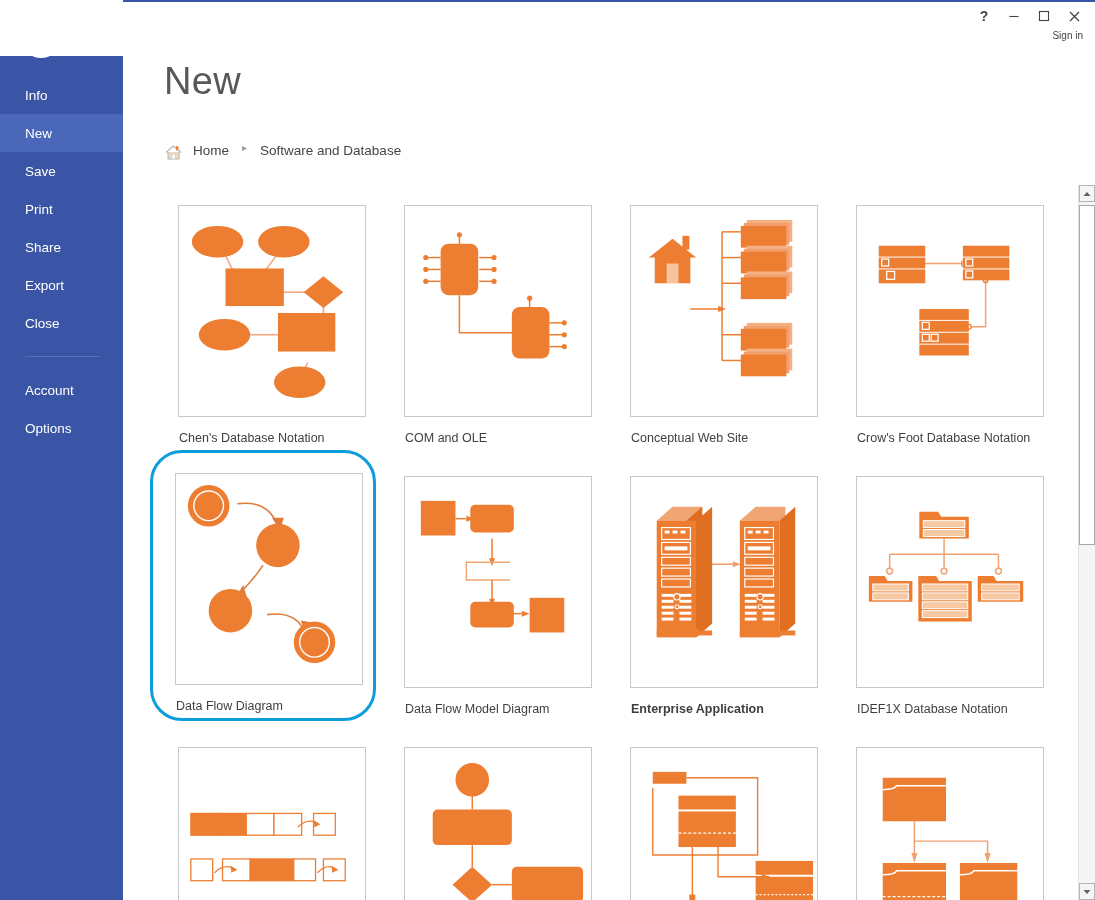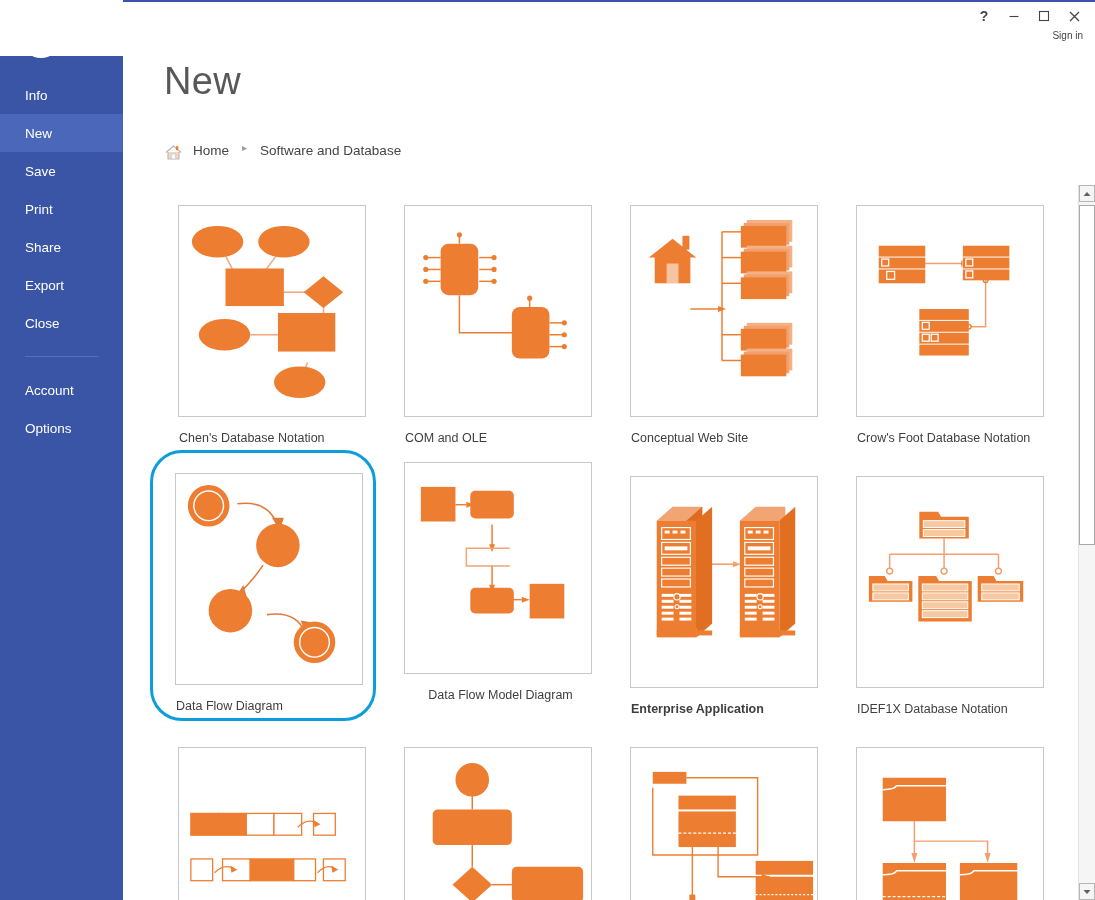--- a/index.html
+++ b/index.html
@@ -410,21 +410,21 @@
             <circle cx="33" cy="32" r="15" fill="none" stroke="#ffffff" stroke-width="1.4"></circle>
             <circle cx="103" cy="72" r="22" fill="#ed7d31"></circle>
             <circle cx="55" cy="138" r="22" fill="#ed7d31"></circle>
             <circle cx="140" cy="170" r="21" fill="#ed7d31"></circle>
             <circle cx="140" cy="170" r="15" fill="none" stroke="#ffffff" stroke-width="1.4"></circle>
           </svg>
         </div>
         <div class="tile-label">Data Flow Diagram</div>
       </div>
 
-      <div class="tile" style="left:226px; top:257px;text-align:center;">
+      <div class="tile" style="left:226px; top:271px;">
         <div class="thumb">
           <svg viewBox="0 0 188 212">
             <g stroke="#ed7d31" stroke-width="1.5" fill="none">
               <path d="M51 42 L62 42"></path>
               <path d="M88 62 L88 83"></path>
               <path d="M88 103 L88 124"></path>
               <path d="M105 138 L118 138"></path>
             </g>
             <g fill="#ed7d31">
               <path d="M62 39 L70 42 L62 45 Z"></path>

